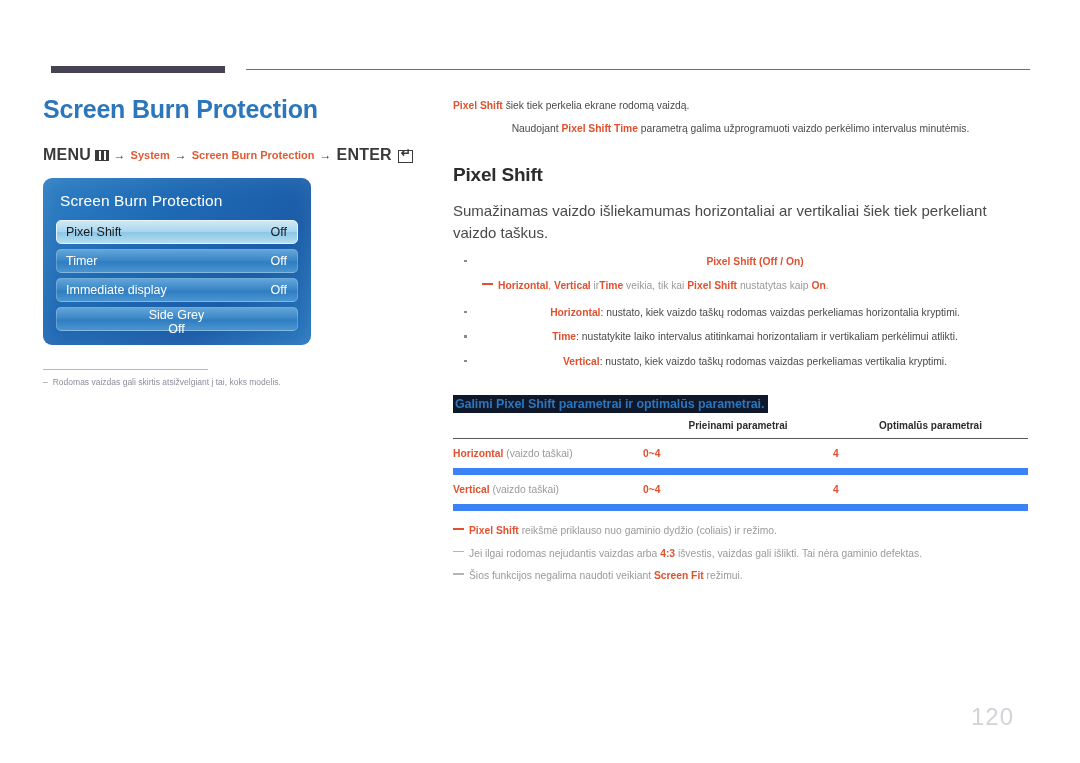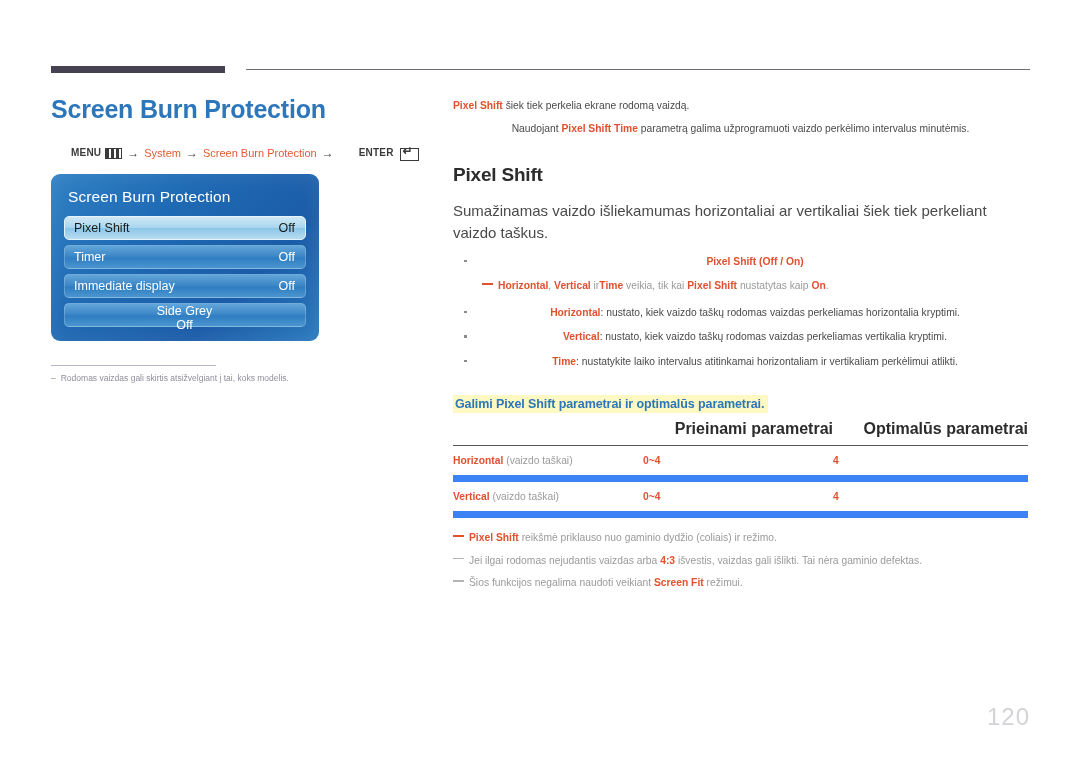--- a/index.html
+++ b/index.html
@@ -36,43 +36,43 @@
     left: 246px;
     top: 69px;
     width: 784px;
     height: 1px;
     background: #6e6a76;
   }
 
   
   .left-col {
     position: absolute;
-    left: 51px;
+    left: 43px;
     top: 95px;
     width: 370px;
   }
   .page-title {
     font-size: 25px;
     font-weight: bold;
     color: #2c76bb;
     letter-spacing: -0.2px;
     margin: 0 0 22px 0;
     line-height: 1.15;
   }
   .breadcrumb {
     font-size: 11.5px;
     color: #3a3a3a;
     white-space: nowrap;
     display: flex;
     align-items: center;
     gap: 4px;
     margin-bottom: 14px;
   }
-  .bc-menu { font-weight: bold; letter-spacing: 0.2px; font-size: 10px; margin-left: 20px;}
-  .bc-orange { color: #e05a35; font-weight: normal; font-size: 11px;}
+  .bc-menu { font-weight: bold; letter-spacing: 0.2px; font-size: 16px;}
+  .bc-orange { color: #e05a35; font-weight: bold; font-size: 11px;}
   .bc-arrow { color: #3a3a3a; font-size: 12px; padding: 0 1px; }
   .icon-menu {
     display: inline-block;
     width: 15px; height: 9px;
     background:
       linear-gradient(to right,
         #3a3a3a 0 3px, #fff 3px 5px,
         #3a3a3a 5px 8px, #fff 8px 10px,
         #3a3a3a 10px 13px, #fff 13px 15px);
     border: 1px solid #3a3a3a;
@@ -216,40 +216,40 @@
     content: "";
     position: absolute;
     left: 29px; top: 5px;
     width: 11px; height: 1.6px;
     background: #e0512f;
   }
 
   
   .table-head-hl {
     display: inline-block;
-    background: #fef9c3;
+    background: #0f172a;
     color: #2c76bb;
     font-weight: bold;
     font-size: 12.5px;
     padding: 2px 4px 2px 2px;
     margin: 17px 0 0 0;
     letter-spacing: -0.1px;
   }
 
   table.params {
     width: 575px;
     border-collapse: collapse;
     margin-top: 7px;
     table-layout: fixed;
   }
   table.params th {
-    font-size: 16px;
+    font-size: 10px;
     font-weight: bold;
     color: #2c2c2c;
-    text-align: right;
+    text-align: center;
     padding: 0 0 7px 0;
     border-bottom: 1.6px solid #58585a;
     margin-top: 38px;
   }
   table.params th.c0 { width: 190px; }
   table.params th.c1 { width: 190px; }
   table.params th.c2 { width: 195px; }
   table.params td {
     font-size: 10.3px;
     color: #e0512f;
@@ -277,21 +277,21 @@
     position: absolute;
     left: 0; top: 5px;
     width: 11px; height: 1.6px;
     background: #b5b5b5;
   }
   .end-note.accent::before { background: #e0512f; }
 
   
   .page-number {
     position: absolute;
-    right: 50px;
+    right: 66px;
     bottom: 32px;
     font-size: 24px;
     color: #d3d3d8;
     letter-spacing: 1px;
   }
 </style>
 </head>
 <body>
 
 <div class="top-rules">
@@ -357,22 +357,22 @@
   <p class="lead">Sumažinamas vaizdo išliekamumas horizontaliai ar vertikaliai šiek tiek perkeliant vaizdo taškus.</p>
 
   <ul class="bullets">
     <li><span class="o">Pixel Shift</span><span class="o"> (Off / On)</span></li>
   </ul>
 
   <div class="subnote"><span class="o">Horizontal</span><span>, </span><span class="o">Vertical</span><span> ir</span><span class="o">Time</span><span> veikia, tik kai </span><span class="o">Pixel Shift</span><span> nustatytas kaip </span><span class="o">On</span><span>.</span></div>
 
   <ul class="bullets">
     <li><span class="o">Horizontal</span><span>: nustato, kiek vaizdo taškų rodomas vaizdas perkeliamas horizontalia kryptimi.</span></li>
+    <li><span class="o">Time</span><span>: nustatykite laiko intervalus atitinkamai horizontaliam ir vertikaliam perkėlimui atlikti.</span></li>
     <li><span class="o">Vertical</span><span>: nustato, kiek vaizdo taškų rodomas vaizdas perkeliamas vertikalia kryptimi.</span></li>
-    <li><span class="o">Time</span><span>: nustatykite laiko intervalus atitinkamai horizontaliam ir vertikaliam perkėlimui atlikti.</span></li>
   </ul>
 
   <div class="table-head-hl">Galimi Pixel Shift parametrai ir optimalūs parametrai.</div>
 
   <table class="params">
     <thead>
       <tr>
         <th class="c0"></th>
         <th class="c1">Prieinami parametrai</th>
         <th class="c2">Optimalūs parametrai</th>

